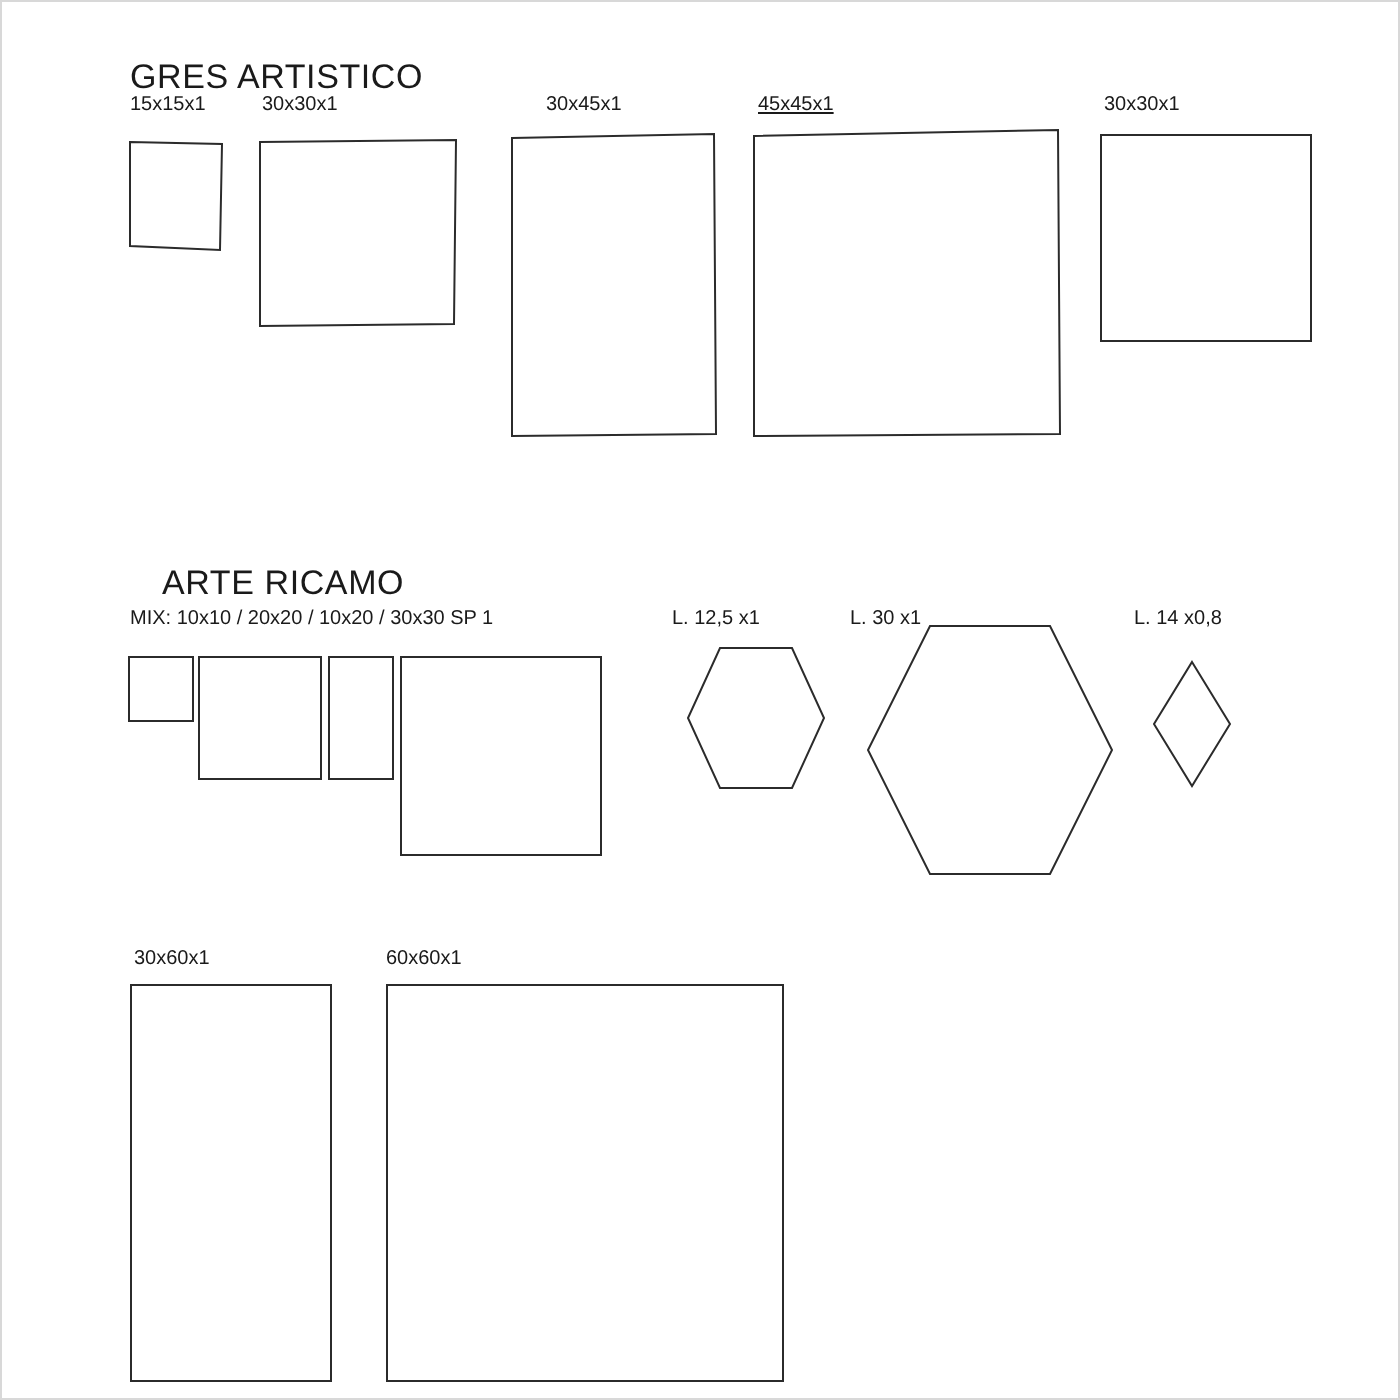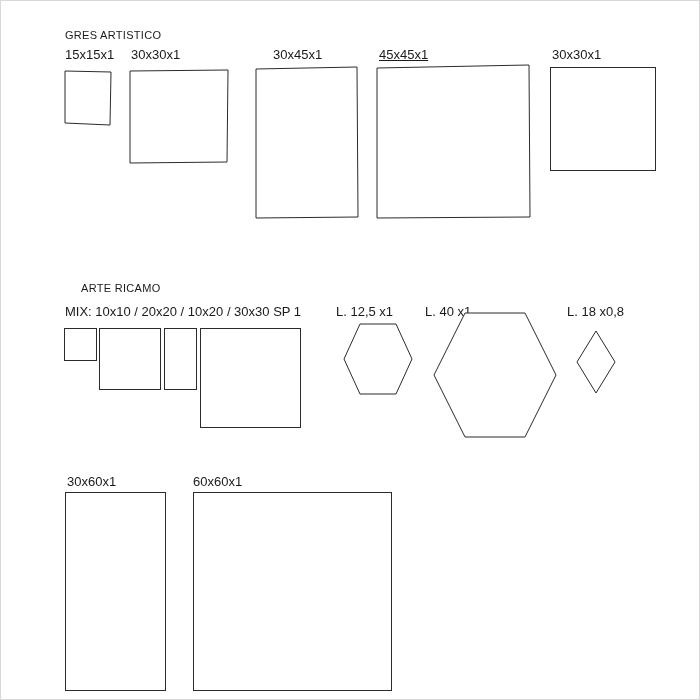--- a/index.html
+++ b/index.html
@@ -18,28 +18,28 @@
   .page {
     position: absolute;
     left: 0; top: 0;
     width: 700px; height: 700px;
     border: 1px solid #d8d8d8;
     box-sizing: border-box;
     background: #fff;
   }
   .section-title {
     position: absolute;
-    font-size: 11px;
+    font-size: 17px;
     letter-spacing: 0.3px;
     color: #1a1a1a;
     white-space: nowrap;
   }
   .caption {
     position: absolute;
-    font-size: 13px;
+    font-size: 10px;
     color: #1a1a1a;
     white-space: nowrap;
   }
   .shape {
     position: absolute;
     box-sizing: border-box;
   }
   .rect {
     border: 1px solid #2b2b2b;
     background: #fff;
@@ -91,26 +91,26 @@
   <div class="shape rect" style="left:63px; top:327px; width:33px; height:33px;"></div>
   <div class="shape rect" style="left:98px; top:327px; width:62px; height:62px;"></div>
   <div class="shape rect" style="left:163px; top:327px; width:33px; height:62px;"></div>
   <div class="shape rect" style="left:199px; top:327px; width:101px; height:100px;"></div>
 
   <div class="caption" style="left:335px; top:303px;">L. 12,5 x1</div>
   <svg class="shape poly" style="left:341px; top:320px;" width="72" height="76" viewBox="0 0 72 76">
     <polygon points="18,3 54,3 70,38 54,73 18,73 2,38"></polygon>
   </svg>
 
-  <div class="caption" style="left:424px; top:303px;">L. 40 x1</div>
+  <div class="caption" style="left:424px; top:303px;">L. 30 x1</div>
   <svg class="shape poly" style="left:430px; top:309px;" width="128" height="130" viewBox="0 0 128 130">
     <polygon points="34,3 94,3 125,65 94,127 34,127 3,65"></polygon>
   </svg>
 
-  <div class="caption" style="left:566px; top:303px;">L. 18 x0,8</div>
+  <div class="caption" style="left:566px; top:303px;">L. 14 x0,8</div>
   <svg class="shape poly" style="left:573px; top:327px;" width="44" height="68" viewBox="0 0 44 68">
     <polygon points="22,3 41,34 22,65 3,34"></polygon>
   </svg>
 
   <div class="caption" style="left:66px; top:473px;">30x60x1</div>
   <div class="shape rect" style="left:64px; top:491px; width:101px; height:199px;"></div>
 
   <div class="caption" style="left:192px; top:473px;">60x60x1</div>
   <div class="shape rect" style="left:192px; top:491px; width:199px; height:199px;"></div>
 

